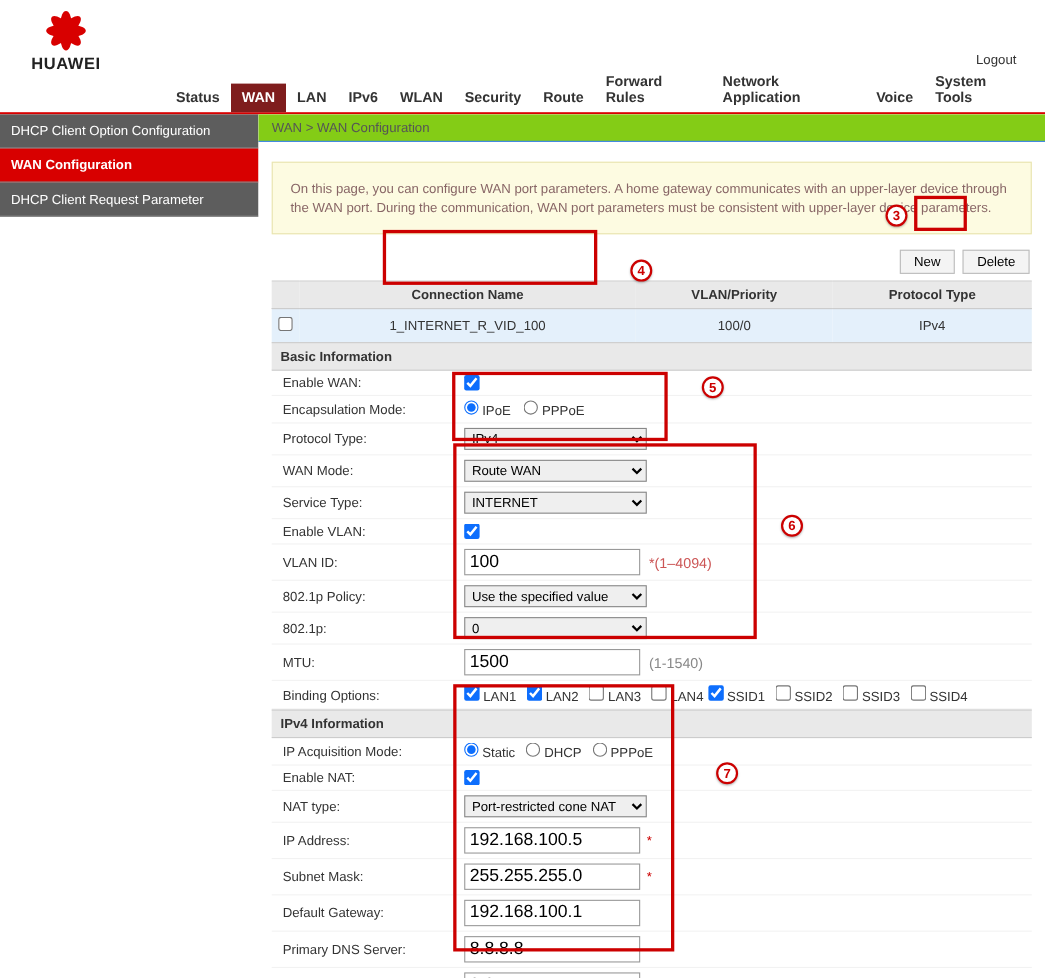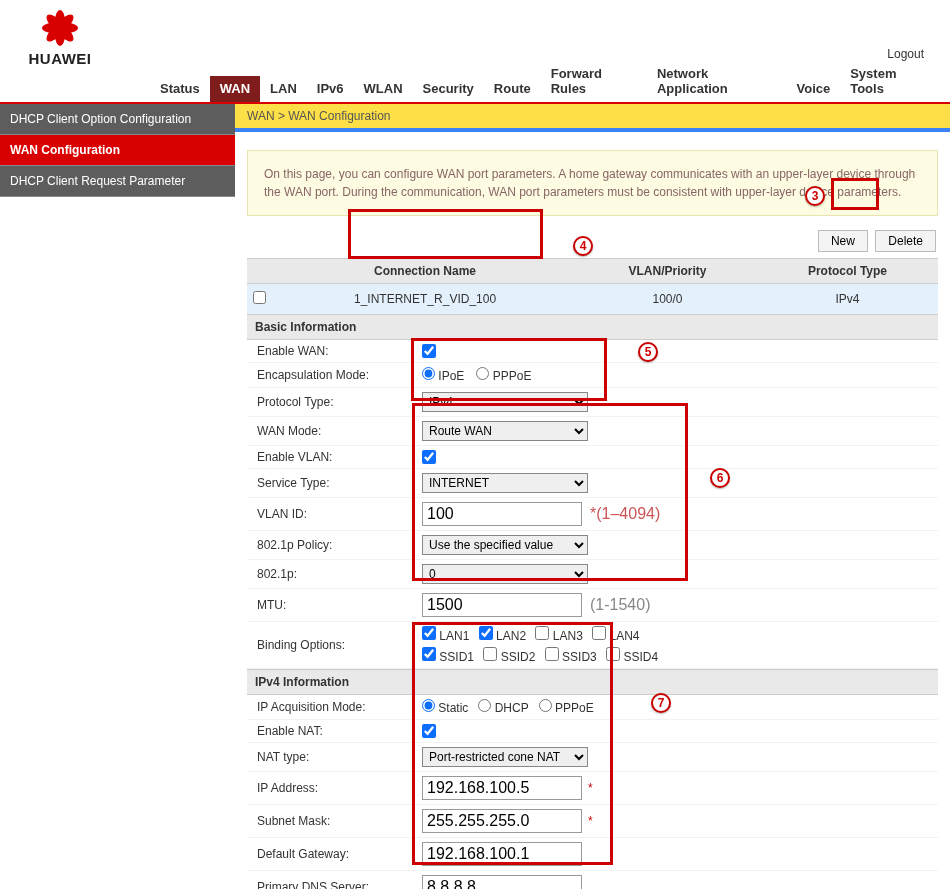--- a/index.html
+++ b/index.html
@@ -20,37 +20,37 @@
 .model-title { font-size: 26px; font-weight: bold; color: #666; margin-left: 30px; padding-bottom: 18px; flex: 1; }
 .logout { margin-left: auto; font-size: 12px; color: #333; padding-bottom: 6px; padding-right: 16px; cursor: pointer; }
 .topnav { display: flex; align-items: flex-end; padding: 0 10px 0 150px; border-bottom: 2px solid #d80000; margin-top: -6px; }
 .topnav .tab { padding: 5px 10px 6px 10px; font-weight: bold; font-size: 13px; color: #333; cursor: pointer; }
 .topnav .tab.active { background: #7f1d1d; color: #fff; }
 .columns { display: flex; }
 .sidebar { width: 235px; min-height: 790px; }
 .side-item { padding: 8px 10px; font-size: 12px; color: #fff; background: #5d5d5d; border-bottom: 1px solid #888; cursor: pointer; }
 .side-item.active { background: #d80000; font-weight: bold; }
 .content { flex: 1; background: #fff; }
-.breadcrumb { background: #fde047; padding: 5px 12px; font-size: 12px; color: #555; border-bottom: 4px solid #3b82f6; }
+.breadcrumb { background: #84cc16; padding: 5px 12px; font-size: 12px; color: #555; border-bottom: 1px solid #3b82f6; }
 .infobox { background: #fdfbe1; border: 1px solid #e8e4b0; margin: 18px 12px 8px 12px; padding: 14px 16px; color: #866; font-size: 12px; line-height: 1.5; }
 .toolbar { text-align: right; padding: 6px 14px; }
 .toolbar button { background: #f4f4f4; border: 1px solid #bbb; padding: 3px 12px; font-size: 12px; cursor: pointer; margin-left: 4px; }
 .conn-table { width: calc(100% - 24px); margin: 0 12px; border-collapse: collapse; }
 .conn-table th { background: #e9e9e9; padding: 5px 6px; font-weight: bold; font-size: 12px; border-bottom: 1px solid #ccc; border-top: 1px solid #ccc; }
 .conn-table td { background: #e4f0fb; padding: 7px 6px; text-align: center; font-size: 12px; }
 .section-header { background: #e9e9e9; font-weight: bold; padding: 5px 8px; margin: 0 12px; font-size: 12px; border-top: 1px solid #ccc; border-bottom: 1px solid #ccc; }
 .form-area { margin: 0 12px; }
 .form-row { display: flex; align-items: center; padding: 4px 0; border-bottom: 1px solid #f2f2f2; }
 .form-row .lbl { width: 175px; padding-left: 10px; font-size: 12px; color: #333; }
 .form-row .ctrl { flex: 1; display: flex; align-items: center; gap: 4px; font-size: 12px; flex-wrap: wrap; }
 .form-row input[type=text] { width: 160px; padding: 2px 4px; font-size: 16px; border:1px solid #999; }
 .form-row select { width: 166px; padding: 1px 2px; font-size: 12px; border:1px solid #888; }
 .form-row input[type=checkbox] { accent-color: #0d6efd; width:14px; height:14px; }
 .form-row input[type=radio] { accent-color: #0d6efd; }
-.hint { color: #888; font-size: 16px; margin-left: 4px; }
+.hint { color: #888; font-size: 13px; margin-left: 4px; }
 .req { color: #c00; margin-left:2px; }
 .callout { position: absolute; width: 20px; height: 20px; border: 2px solid #c00; border-radius: 50%; background: #fff; color: #c00; font-weight: bold; font-size: 12px; text-align: center; line-height: 17px; box-shadow: 0 1px 2px rgba(0,0,0,0.3); }
 .rbox { position: absolute; border: 3px solid #c00; pointer-events: none; }
 </style>
 </head>
 <body>
 
 <div class="page">
 
   <div class="header">
@@ -141,29 +141,29 @@
               <select><option>IPv4</option></select>
             </div>
         </div>
         <div class="form-row">
           <div class="lbl">WAN Mode:</div>
           <div class="ctrl">
               <select><option>Route WAN</option></select>
             </div>
         </div>
         <div class="form-row">
+          <div class="lbl">Service Type:</div>
+          <div class="ctrl">
+              <select><option>INTERNET</option></select>
+            </div>
+        </div>
+        <div class="form-row">
           <div class="lbl">Enable VLAN:</div>
           <div class="ctrl">
               <input type="checkbox" checked="" style="">
-            </div>
-        </div>
-        <div class="form-row">
-          <div class="lbl">Service Type:</div>
-          <div class="ctrl">
-              <select><option>INTERNET</option></select>
             </div>
         </div>
         <div class="form-row">
           <div class="lbl">VLAN ID:</div>
           <div class="ctrl">
               <input type="text" value="100" style="">
               <span class="hint" style="color:#c55">*(1–4094)</span>
             </div>
         </div>
         <div class="form-row">
@@ -180,21 +180,21 @@
         </div>
         <div class="form-row">
           <div class="lbl">MTU:</div>
           <div class="ctrl">
               <input type="text" value="1500" style="">
               <span class="hint">(1-1540)</span>
             </div>
         </div>
         <div class="form-row">
           <div class="lbl">Binding Options:</div>
-          <div class="ctrl" style="flex-direction:column; align-items:flex-start; gap:4px;">
+          <div class="ctrl" style="flex-direction:row; align-items:flex-end; gap:4px;">
             <div>
               <label><input type="checkbox" checked="" style=""> <span>LAN1</span></label>
               <label style="margin-left:6px;"><input type="checkbox" checked="" style=""> <span>LAN2</span></label>
               <label style="margin-left:6px;"><input type="checkbox" style=""> <span>LAN3</span></label>
               <label style="margin-left:6px;"><input type="checkbox" style=""> <span>LAN4</span></label>
             </div>
             <div>
               <label><input type="checkbox" checked="" style=""> <span>SSID1</span></label>
               <label style="margin-left:6px;"><input type="checkbox" style=""> <span>SSID2</span></label>
               <label style="margin-left:6px;"><input type="checkbox" style=""> <span>SSID3</span></label>

